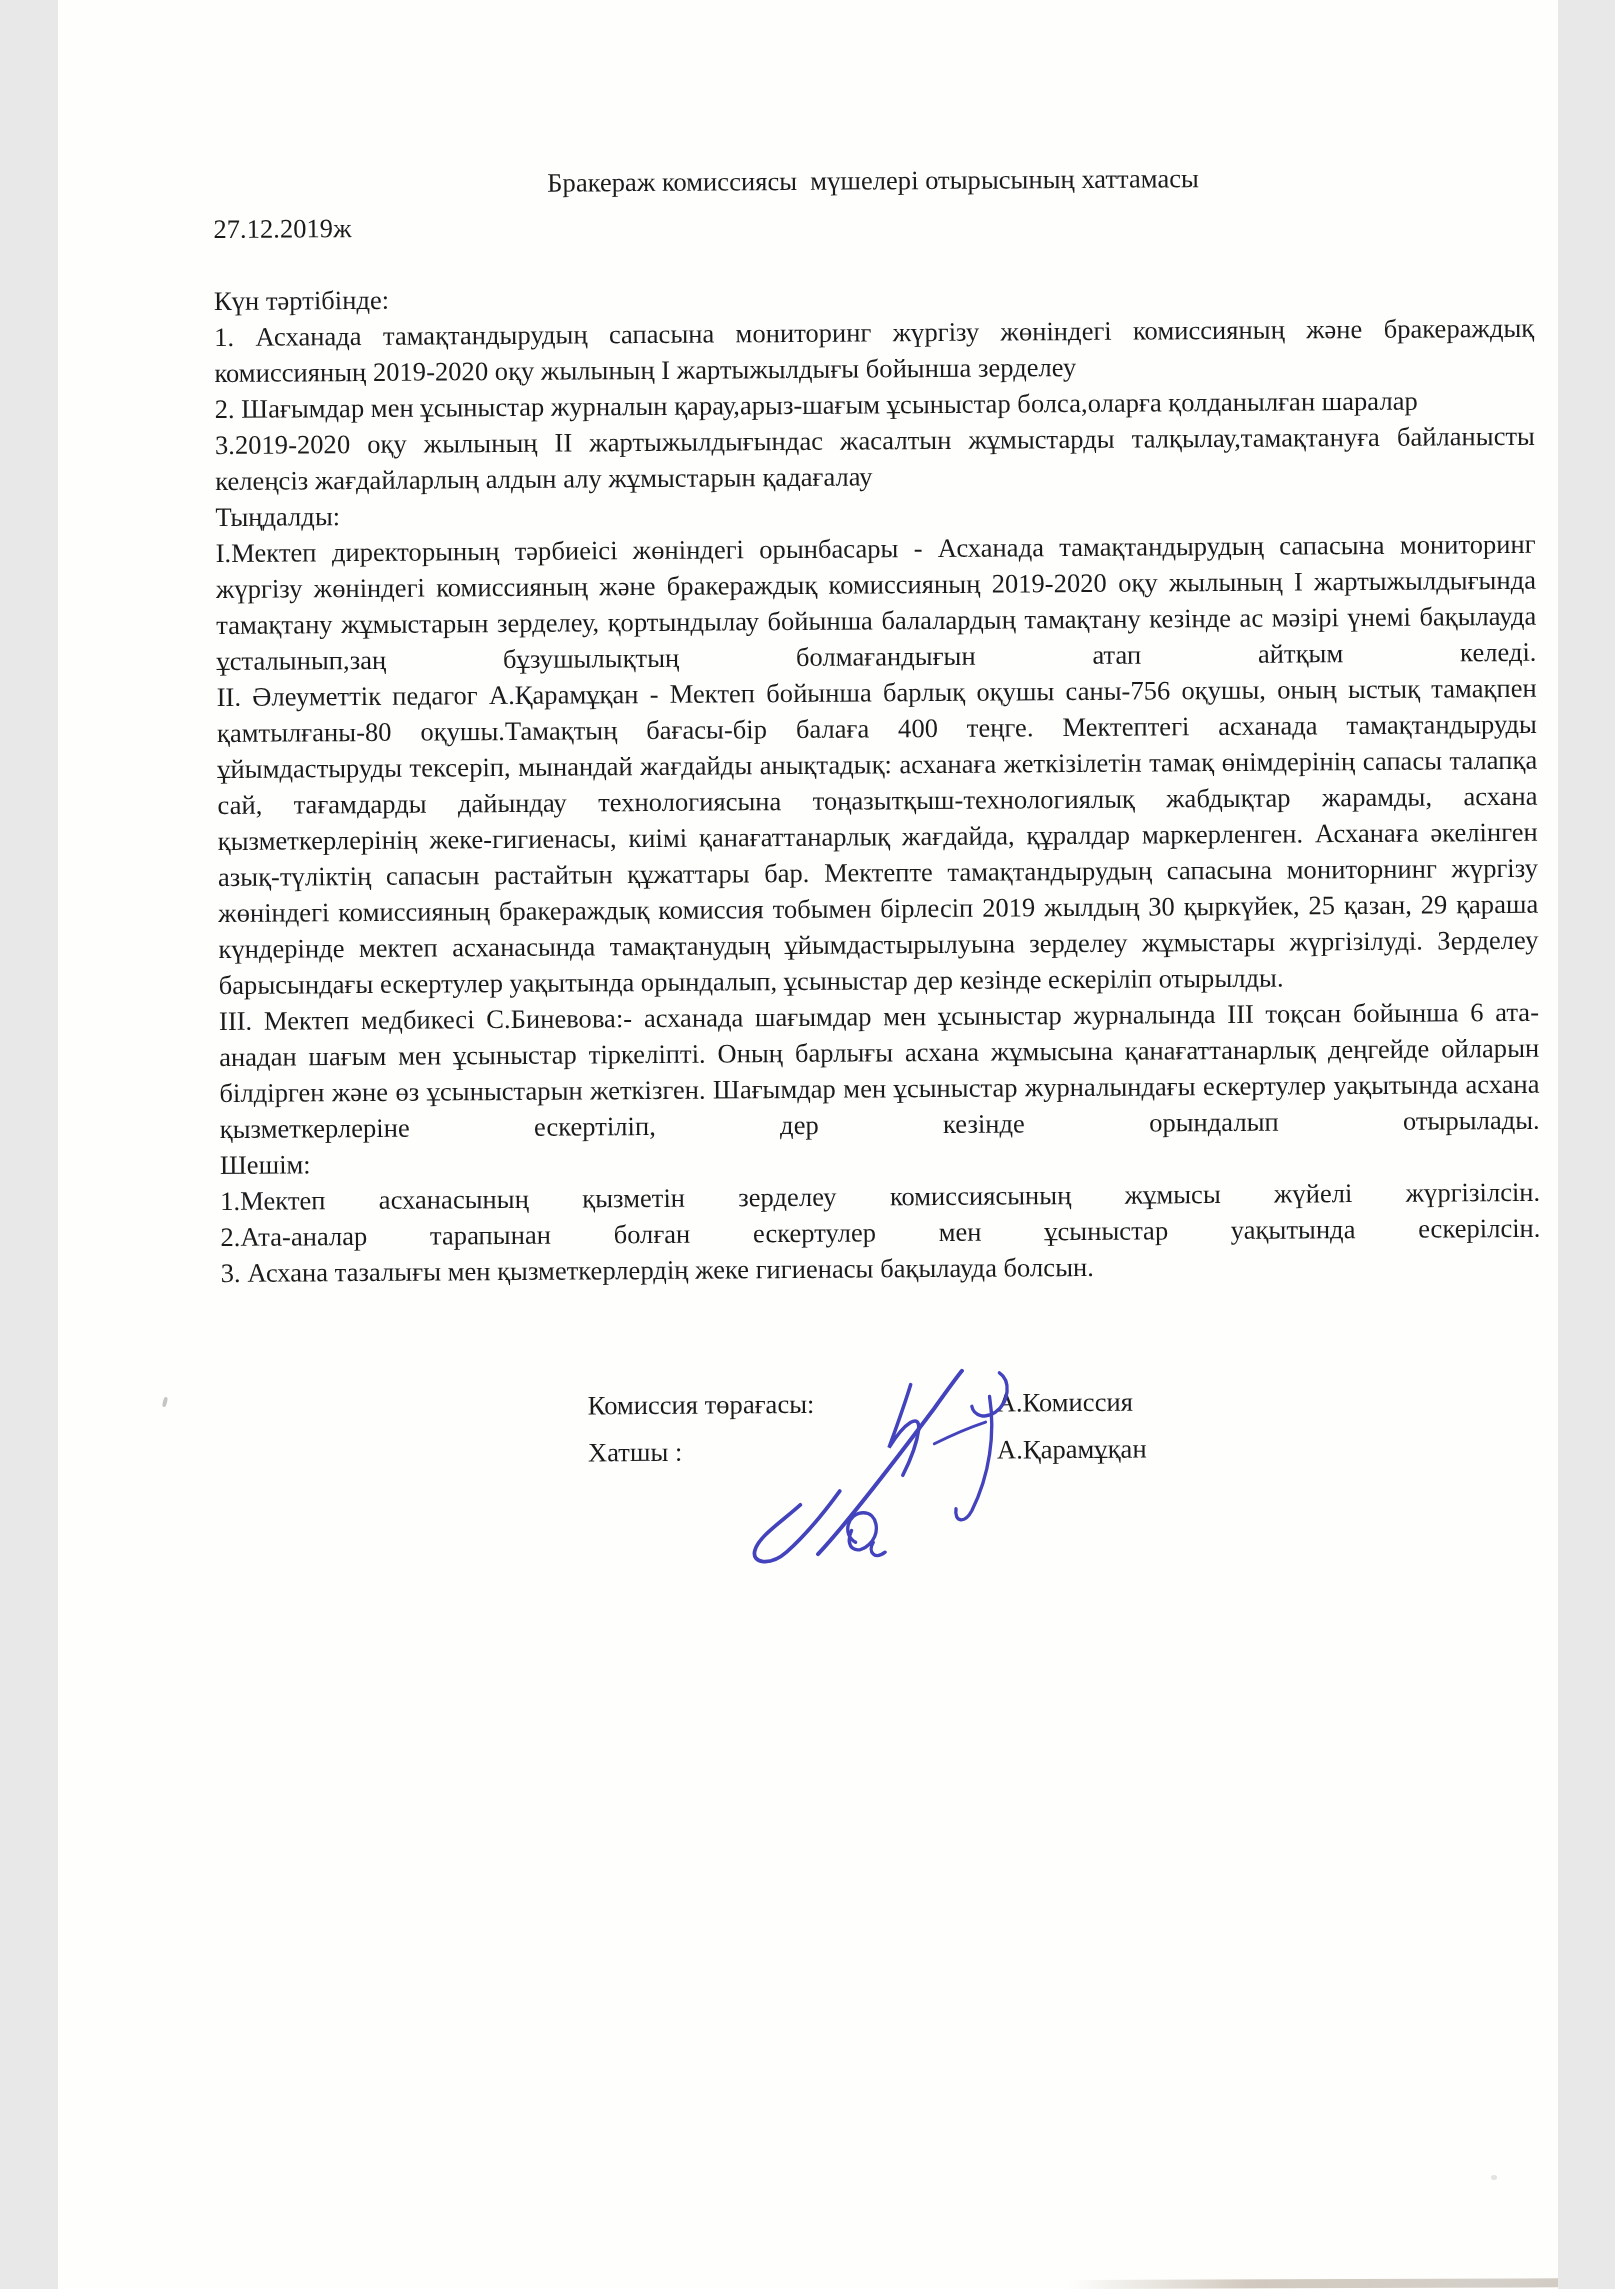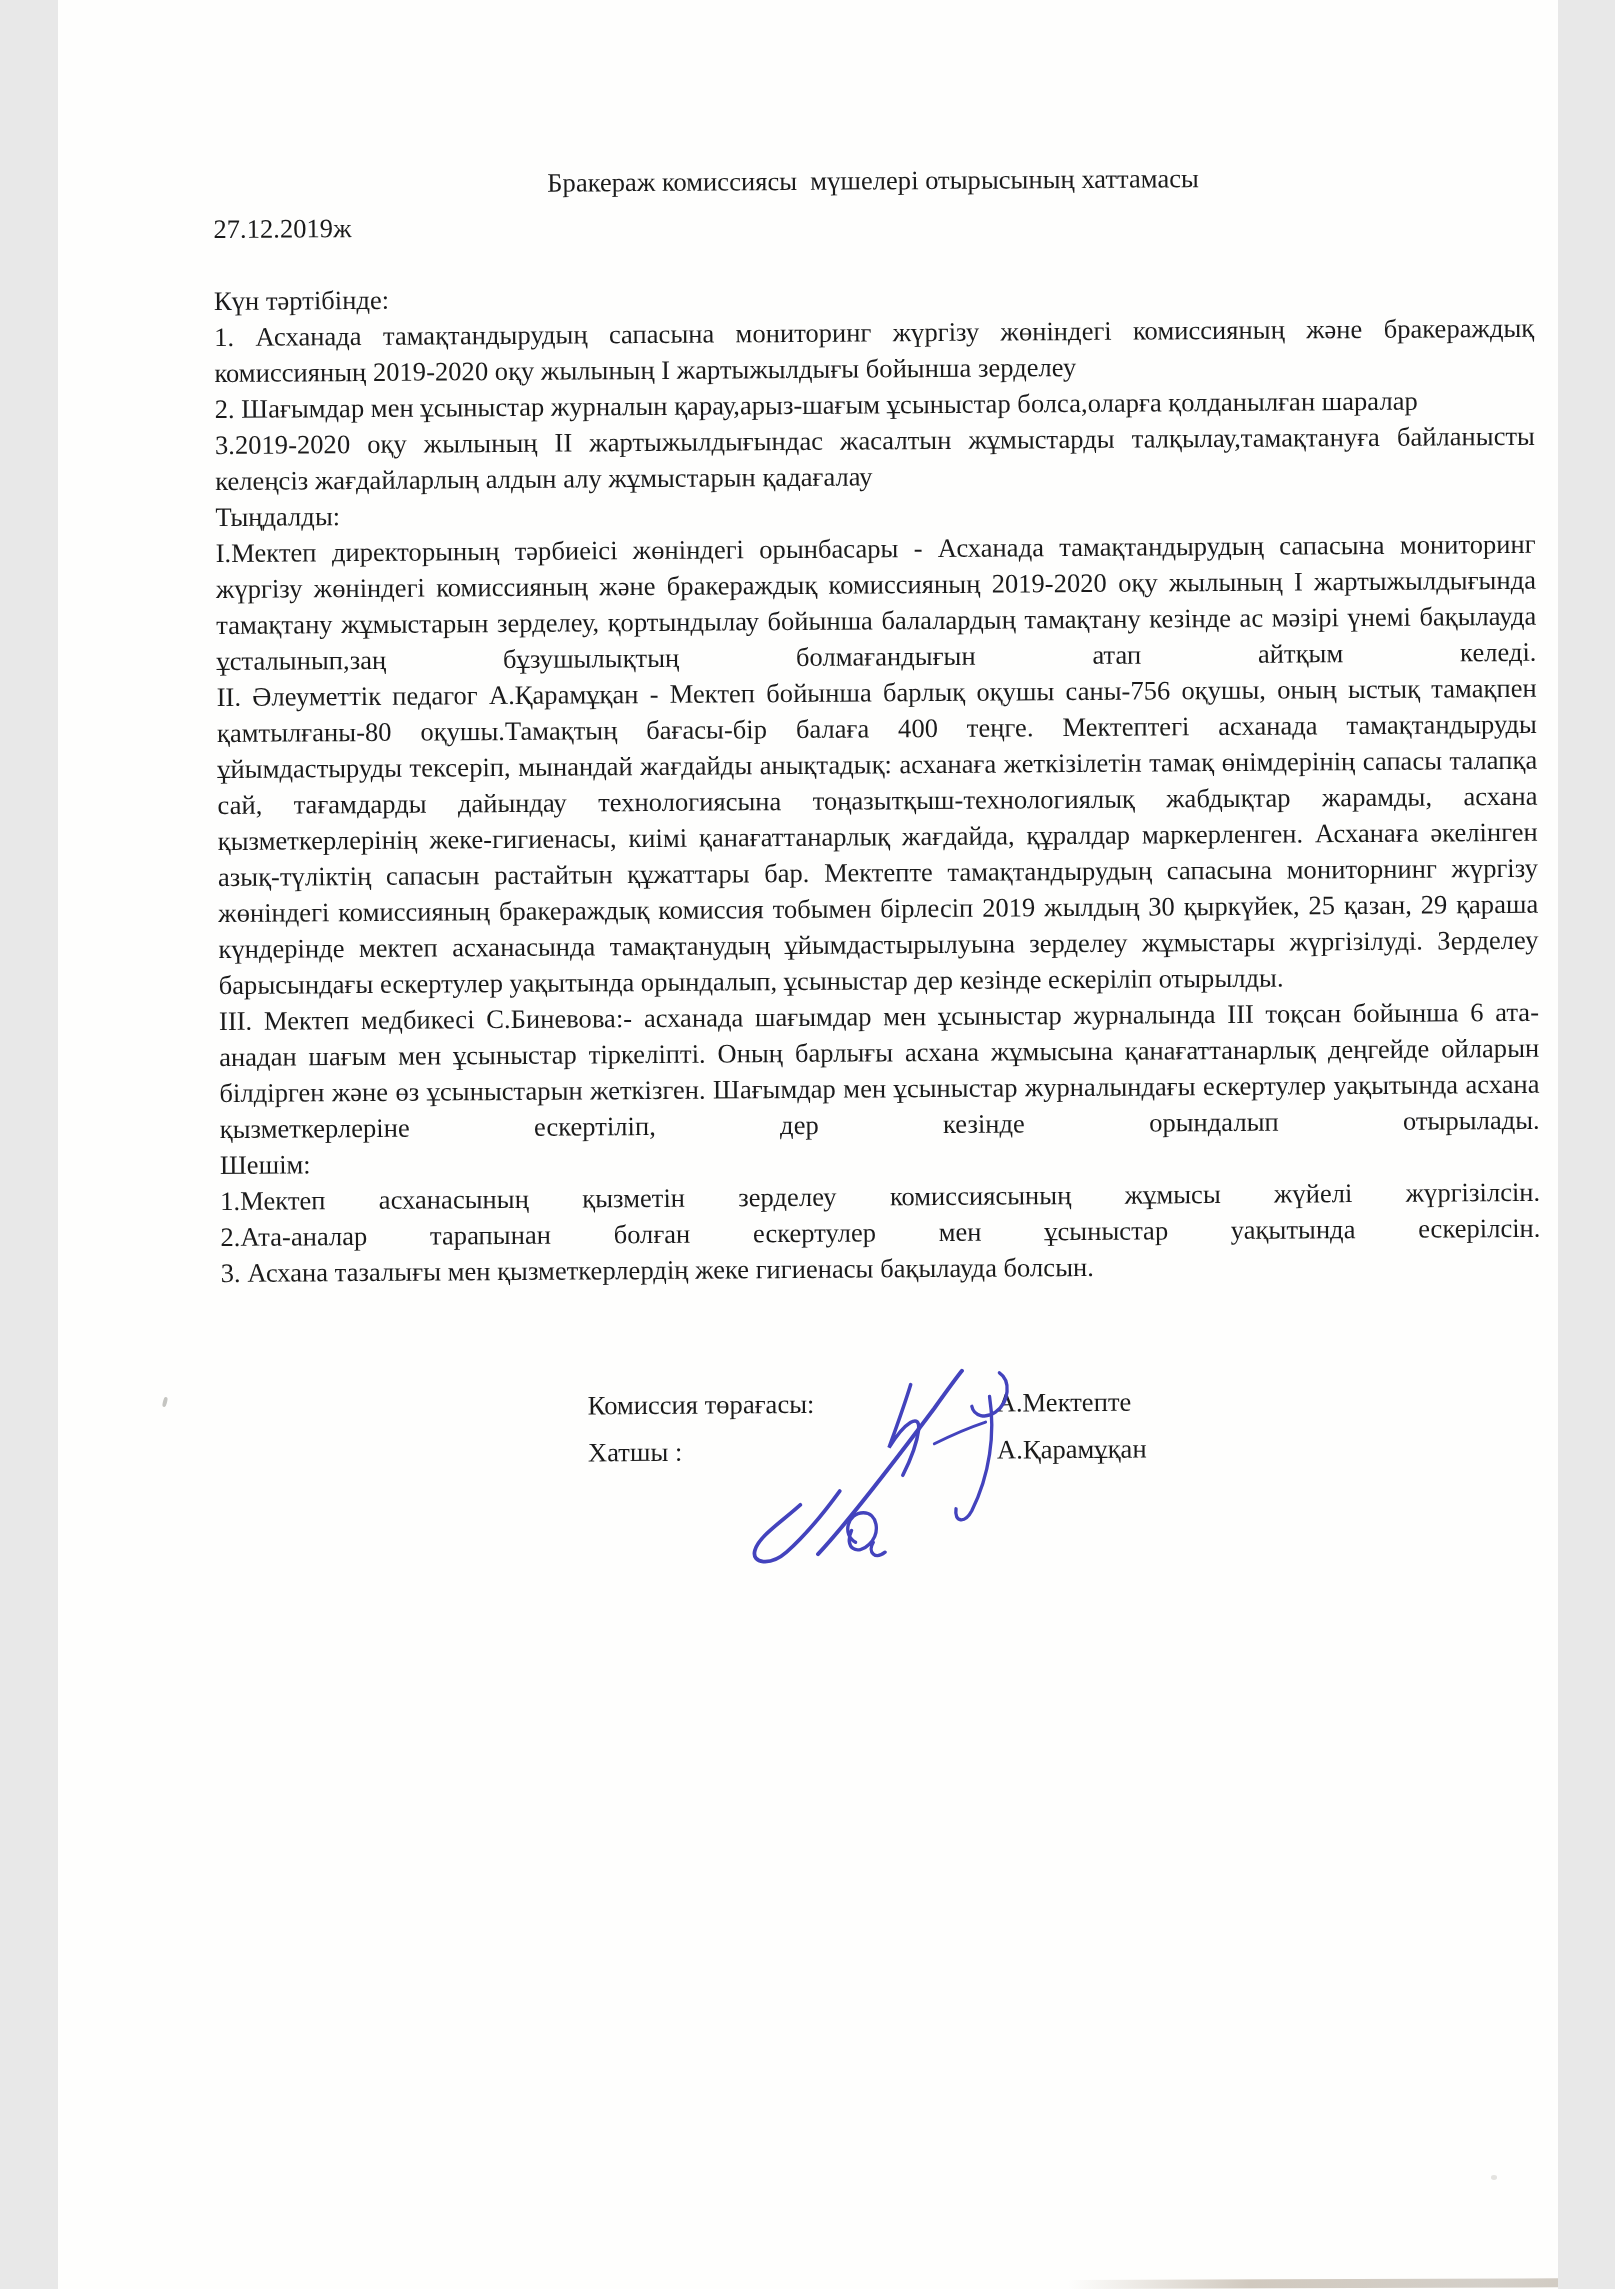--- a/index.html
+++ b/index.html
@@ -87,21 +87,21 @@
     <p class="para stretch-last">ІІІ. Мектеп медбикесі С.Биневова:- асханада шағымдар мен ұсыныстар журналында ІІІ тоқсан бойынша 6 ата-анадан шағым мен ұсыныстар тіркеліпті. Оның барлығы асхана жұмысына қанағаттанарлық деңгейде ойларын білдірген және өз ұсыныстарын жеткізген. Шағымдар мен ұсыныстар журналындағы ескертулер уақытында асхана қызметкерлеріне ескертіліп, дер кезінде орындалып отырылады.</p>
 
     <p class="heading">Шешім:</p>
     <p class="para stretch-last">1.Мектеп асханасының қызметін зерделеу комиссиясының жұмысы жүйелі жүргізілсін.</p>
     <p class="para stretch-last">2.Ата-аналар тарапынан болған ескертулер мен ұсыныстар уақытында ескерілсін.</p>
     <p class="para">3. Асхана тазалығы мен қызметкерлердің жеке гигиенасы бақылауда болсын.</p>
 
     <div class="sig-block">
       <div class="sig-row">
         <span class="sig-role">Комиссия төрағасы:</span>
-        <span class="sig-name">А.Мектепте</span>
+        <span class="sig-name">А.Комиссия</span>
       </div>
       <div class="sig-row">
         <span class="sig-role">Хатшы :</span>
         <span class="sig-name">А.Қарамұқан</span>
       </div>
     </div>
 
   </div>
 
   <svg class="signature-svg" width="296" height="207" viewBox="0 0 300 210" fill="none">

